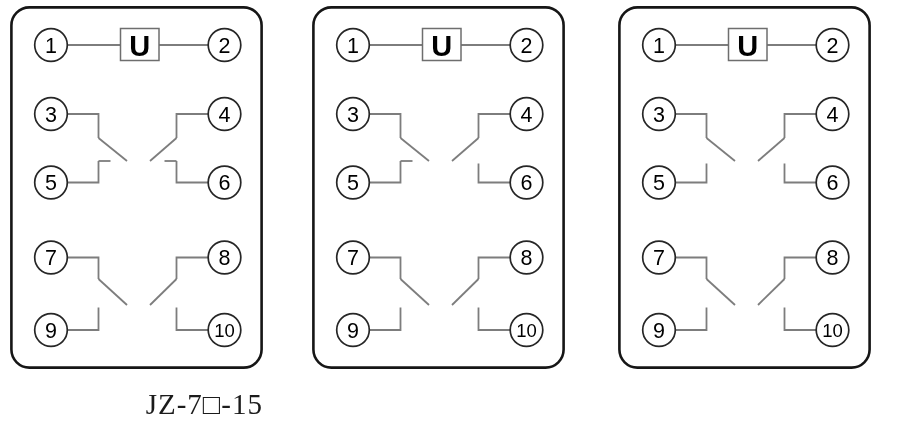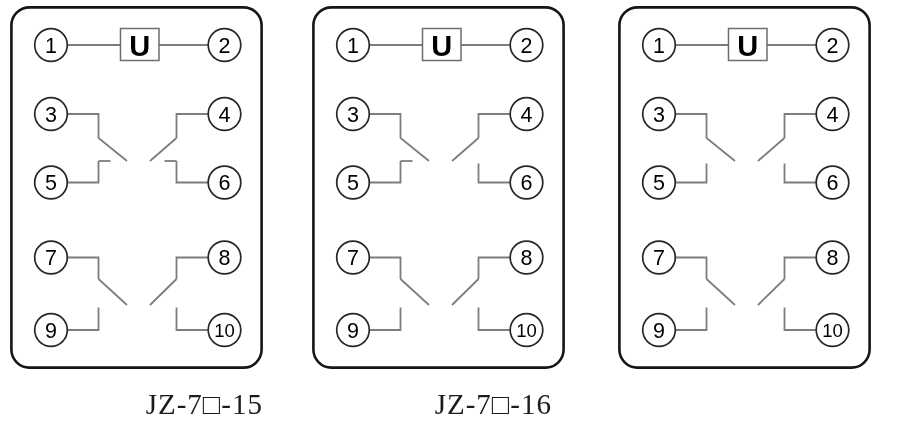--- a/index.html
+++ b/index.html
@@ -110,21 +110,20 @@
         <text x="214.5" y="184.1" text-anchor="middle" font-size="21.5" fill="#000000" font-family="&quot;Liberation Sans&quot;, sans-serif">6</text>
         <circle cx="41" cy="251.5" r="16.3" fill="#ffffff" stroke="#262626" stroke-width="1.7"></circle>
         <text x="41" y="259.1" text-anchor="middle" font-size="21.5" fill="#000000" font-family="&quot;Liberation Sans&quot;, sans-serif">7</text>
         <circle cx="214.5" cy="251.5" r="16.3" fill="#ffffff" stroke="#262626" stroke-width="1.7"></circle>
         <text x="214.5" y="259.1" text-anchor="middle" font-size="21.5" fill="#000000" font-family="&quot;Liberation Sans&quot;, sans-serif">8</text>
         <circle cx="41" cy="324" r="16.3" fill="#ffffff" stroke="#262626" stroke-width="1.7"></circle>
         <text x="41" y="331.6" text-anchor="middle" font-size="21.5" fill="#000000" font-family="&quot;Liberation Sans&quot;, sans-serif">9</text>
         <circle cx="214.5" cy="324" r="16.3" fill="#ffffff" stroke="#262626" stroke-width="1.7"></circle>
         <text x="214.5" y="330.6" text-anchor="middle" font-size="18.5" fill="#000000" font-family="&quot;Liberation Sans&quot;, sans-serif">10</text>
       </svg>
-    <div class="card-label">JZ-7□-16</div>
   </div>
 
   <div class="relay-card card-3">
     <svg class="diagram-svg" viewBox="0 0 253 363" xmlns="http://www.w3.org/2000/svg">
         <rect x="1.4" y="1.4" width="250.2" height="360.2" rx="18" ry="18" fill="none" stroke="#161616" stroke-width="2.6"></rect>
         <line x1="57.3" y1="39" x2="110.5" y2="39" stroke="#7d7d7d" stroke-width="1.8"></line>
         <line x1="149" y1="39" x2="198.2" y2="39" stroke="#7d7d7d" stroke-width="1.8"></line>
         <rect x="110.5" y="22.5" width="38.5" height="32" fill="#ffffff" stroke="#6e6e6e" stroke-width="1.5"></rect>
         <text x="129.8" y="49.5" text-anchor="middle" font-size="29" font-weight="bold" fill="#000000" font-family="&quot;Liberation Sans&quot;, sans-serif">U</text>
         <polyline points="57.5 108 88.5 108 88.5 132" fill="none" stroke="#7d7d7d" stroke-width="1.8"></polyline>

